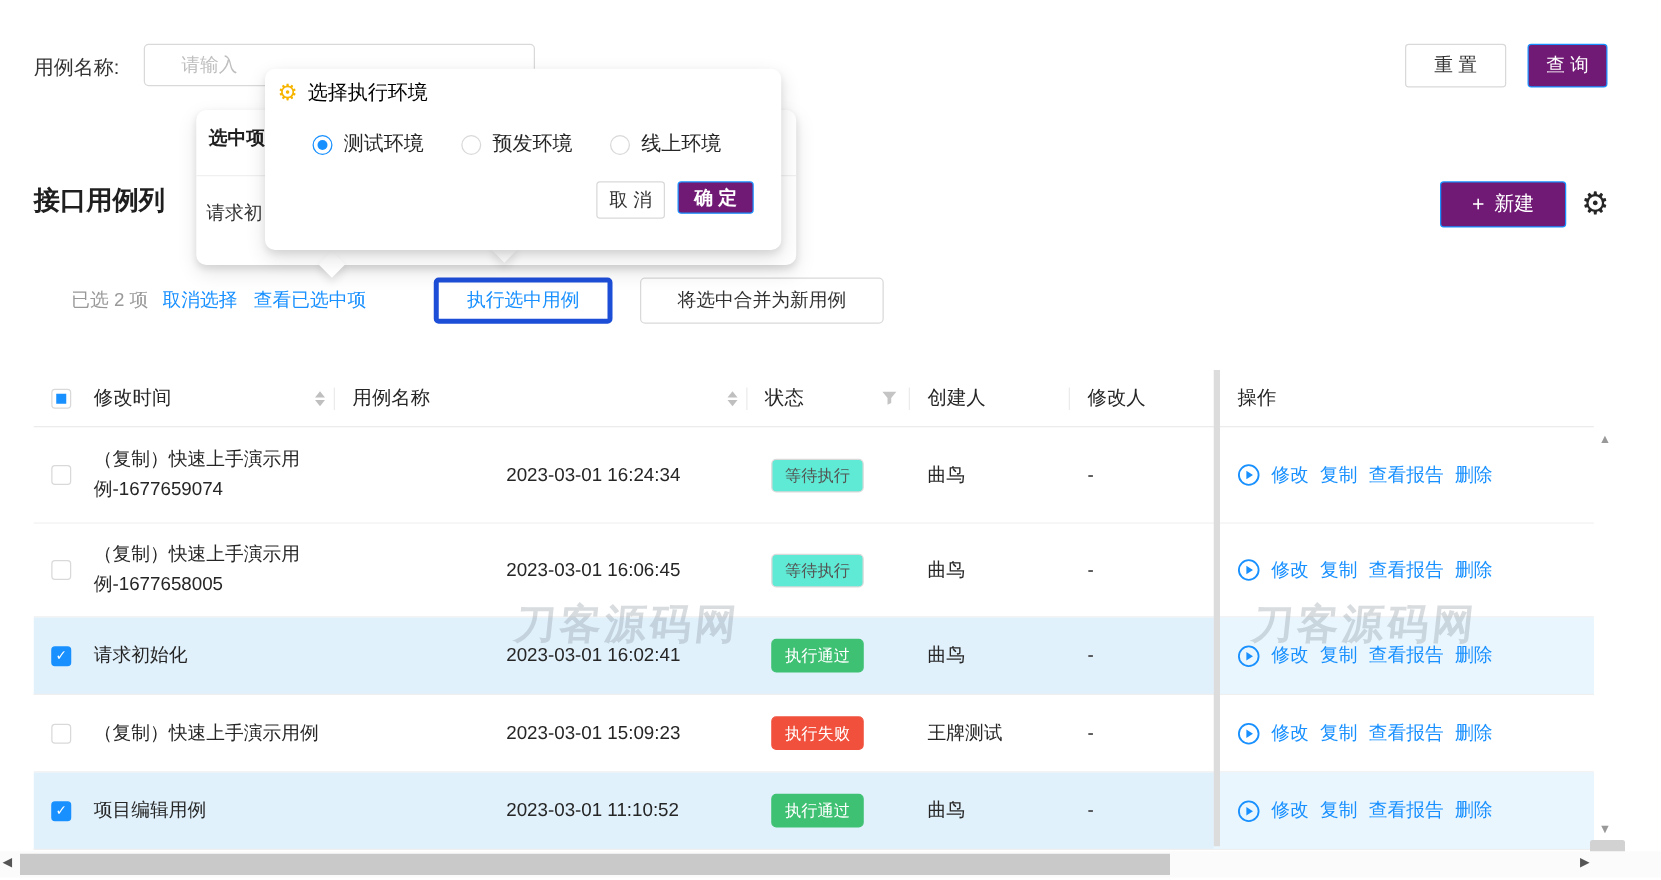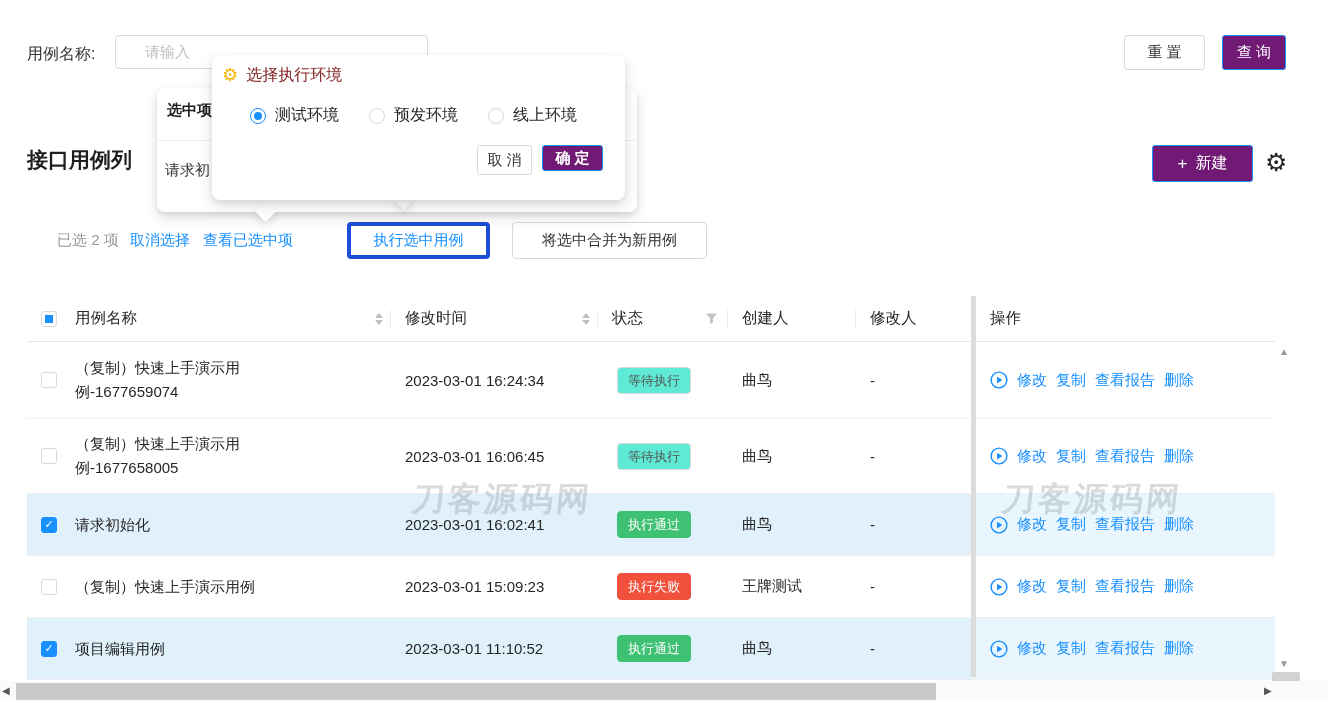--- a/index.html
+++ b/index.html
@@ -52,21 +52,21 @@
 
   
   .env-popover{
     left:212px;top:55px;width:413px;height:145px;z-index:10;
     background:#fff;border-radius:8px;
     box-shadow:0 6px 16px rgba(0,0,0,0.12),0 3px 6px rgba(0,0,0,0.08);
   }
   .env-arrow{left:396px;top:192px;z-index:9;}
   .env-title-row{position:absolute;left:10px;top:9px;display:flex;align-items:center;}
   .env-gear{color:#f7b500;font-size:18px;margin-right:8px;}
-  .env-title{font-size:16px;color:#7f1d1d;}
+  .env-title{font-size:16px;color:#000000;}
   .radio-row{position:absolute;left:38px;top:50px;display:flex;align-items:center;}
   .radio-group{display:flex;align-items:center;margin-right:30px;cursor:pointer;}
   .radio{
     width:16px;height:16px;border:1px solid #d9d9d9;border-radius:50%;
     box-sizing:border-box;background:#fff;position:relative;margin-right:9px;flex:none;
   }
   .radio.on{border-color:#1890ff;}
   .radio.on::after{
     content:'';position:absolute;left:3px;top:3px;width:8px;height:8px;
     border-radius:50%;background:#1890ff;
@@ -192,29 +192,29 @@
 <a class="abs selbar-link link-cancel">取消选择</a>
 <a class="abs selbar-link link-view">查看已选中项</a>
 <button class="abs btn run-btn">执行选中用例</button>
 <button class="abs btn btn-plain merge-btn">将选中合并为新用例</button>
 
 <div class="abs table">
   <div class="thead">
     <div class="hcell c-check">
         <span class="checkbox ind"></span>
       </div>
-    <div class="hcell c-name hdiv">
-      <span>用例名称</span>
+    <div class="hcell c-time hdiv">
+      <span>修改时间</span>
       <span class="sorter">
           <span class="caret-up"></span>
           <span class="caret-down"></span>
         </span>
     </div>
-    <div class="hcell c-time hdiv">
-      <span>修改时间</span>
+    <div class="hcell c-name hdiv">
+      <span>用例名称</span>
       <span class="sorter">
           <span class="caret-up"></span>
           <span class="caret-down"></span>
         </span>
     </div>
     <div class="hcell c-status hdiv">
       <span>状态</span>
       <span class="funnel">
         <svg width="13" height="13" viewBox="0 0 14 14">
             <path d="M1 1.5h12L8.6 6.8v4.4l-3.2 1.6V6.8z" fill="#c4c4c4"></path>

